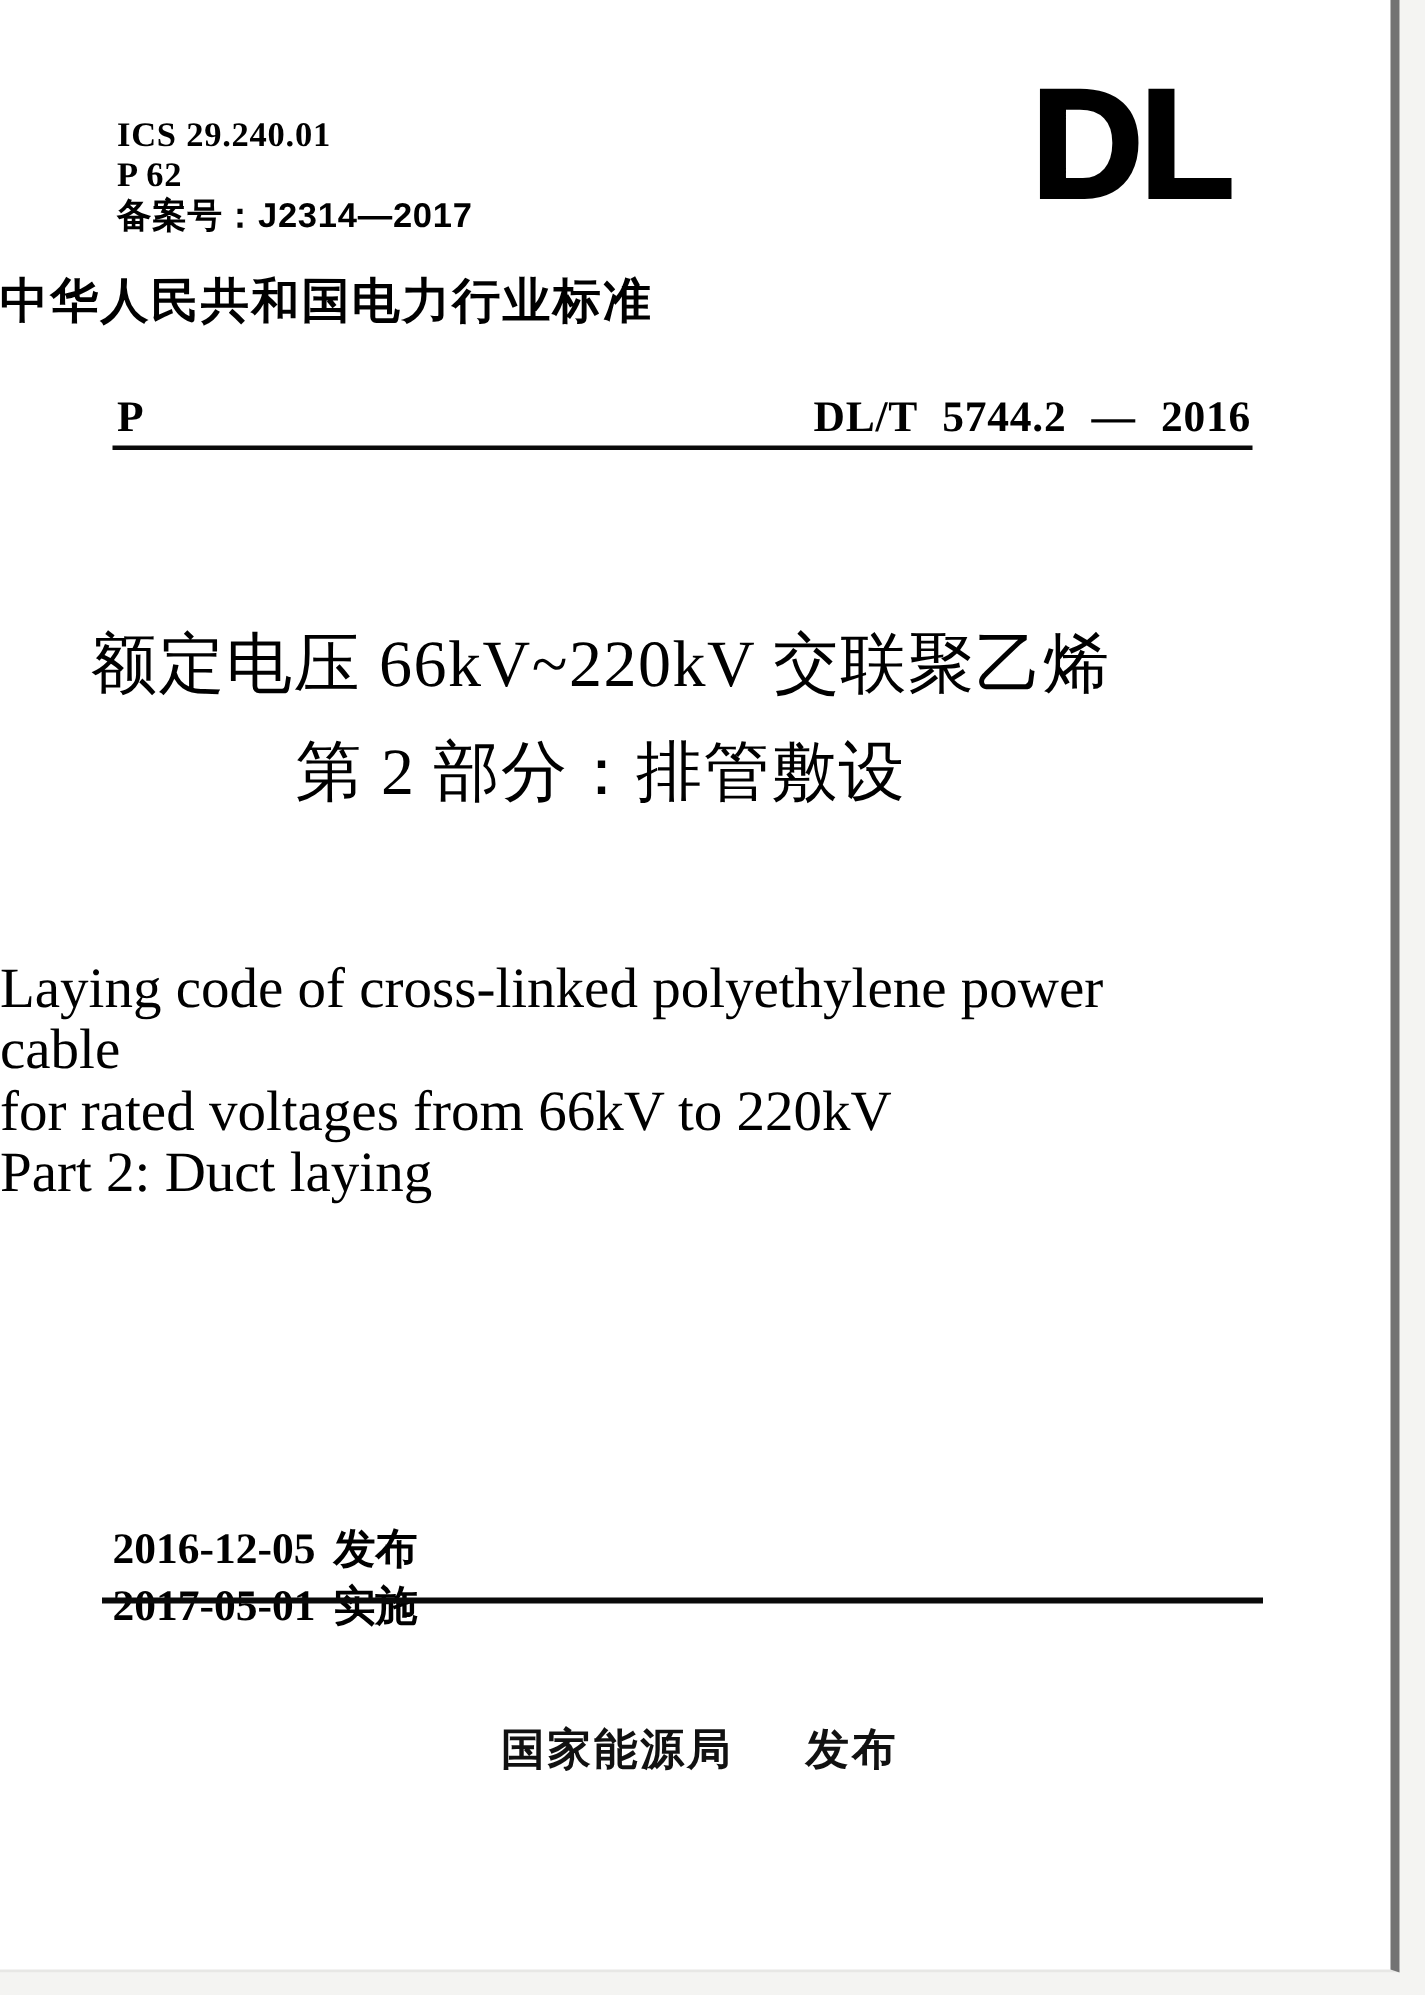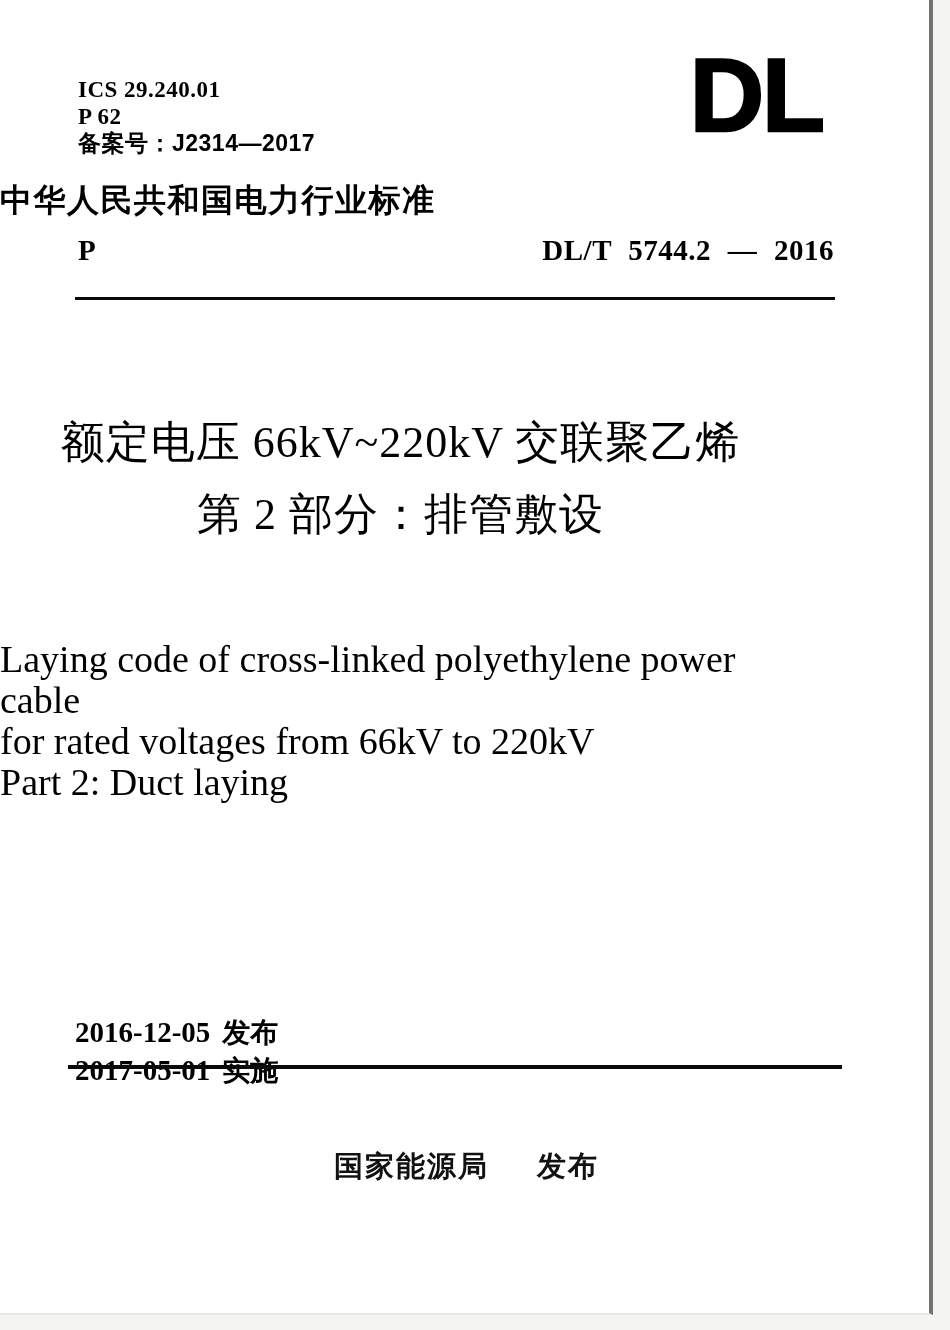--- a/index.html
+++ b/index.html
@@ -8,21 +8,21 @@
     background: #f4f4f2;
     font-family: "Liberation Serif", "DejaVu Serif", serif;
     color: #000;
     overflow: hidden;
   }
   .page {
     position: absolute;
     left: 0; top: 0;
     width: 933px; height: 1315px;
     background: #ffffff;
-    border-right: 4px solid #737373;
+    border-right: 6px solid #737373;
     border-bottom: 2px solid #e7e7e5;
   }
   
   .codes {
     position: absolute;
     left: 78px; top: 76px;
     font-weight: bold;
     font-size: 23px;
     line-height: 27px;
     letter-spacing: 0.5px;
@@ -54,21 +54,21 @@
   .num-row {
     position: absolute;
     left: 78px; top: 234px;
     width: 756px;
     display: flex;
     justify-content: space-between;
     align-items: baseline;
     font-weight: bold;
     font-size: 29px;
   }
-  .num-row .std-no { word-spacing: 9px; letter-spacing: 0.5px; }
+  .num-row .std-no { word-spacing: 9px; letter-spacing: 0.5px; margin-top: 28px; }
   .rule-top {
     position: absolute;
     left: 75px; top: 297px;
     width: 760px; height: 3px;
     background: #0a0a0a;
   }
   
   .title-cn {
     position: absolute;
     left: 0; top: 407px;

